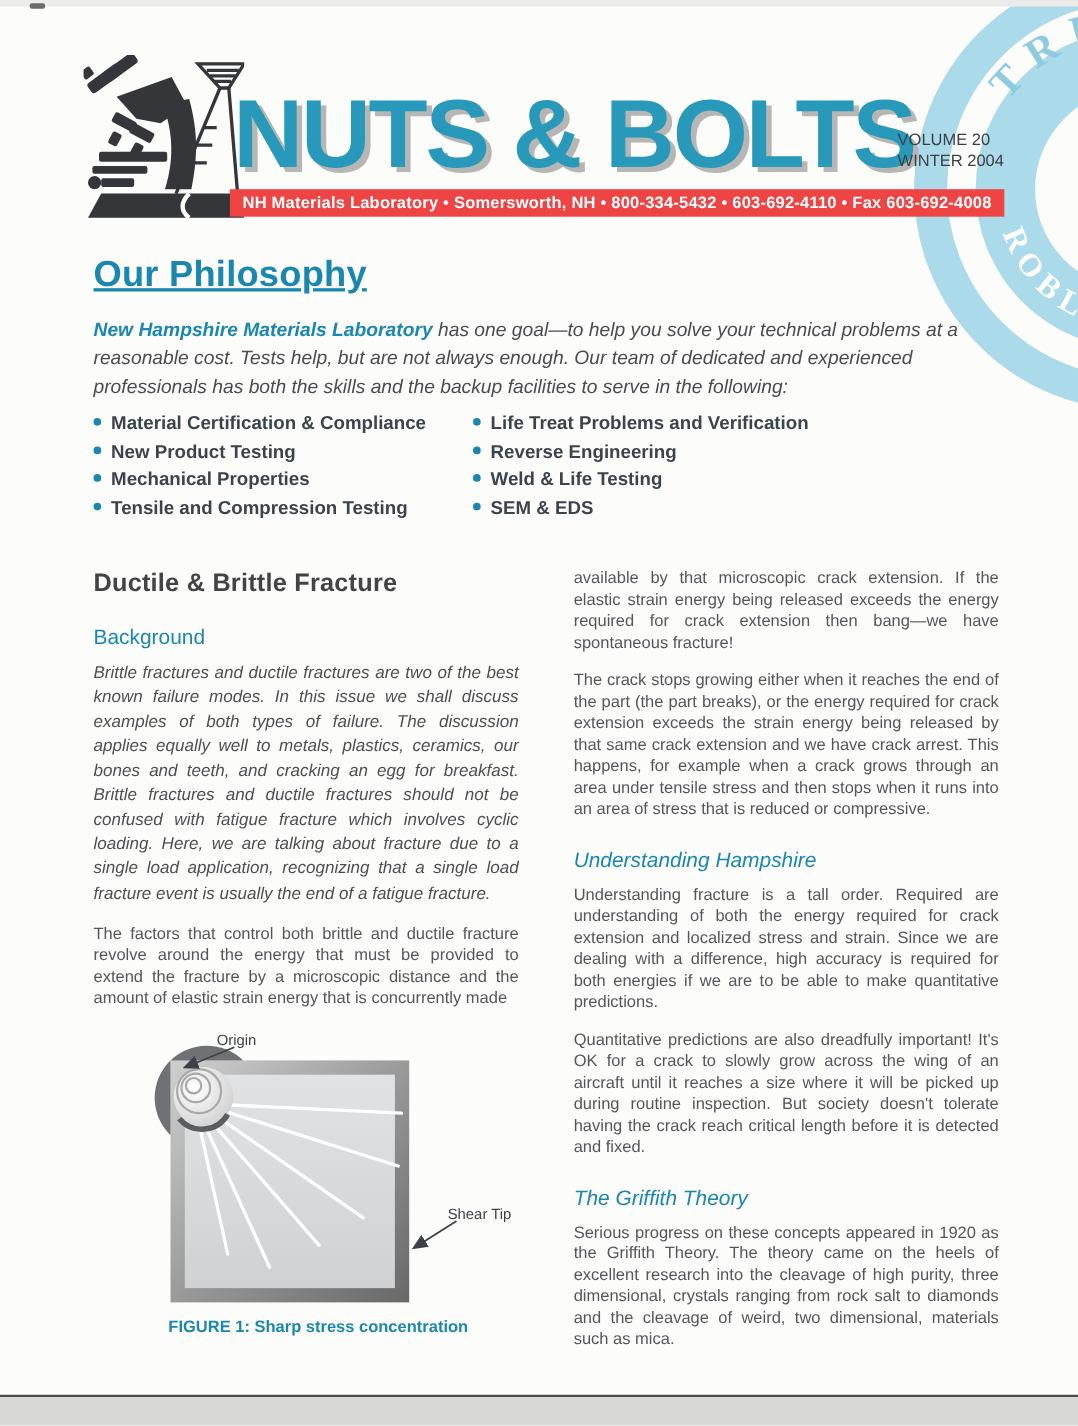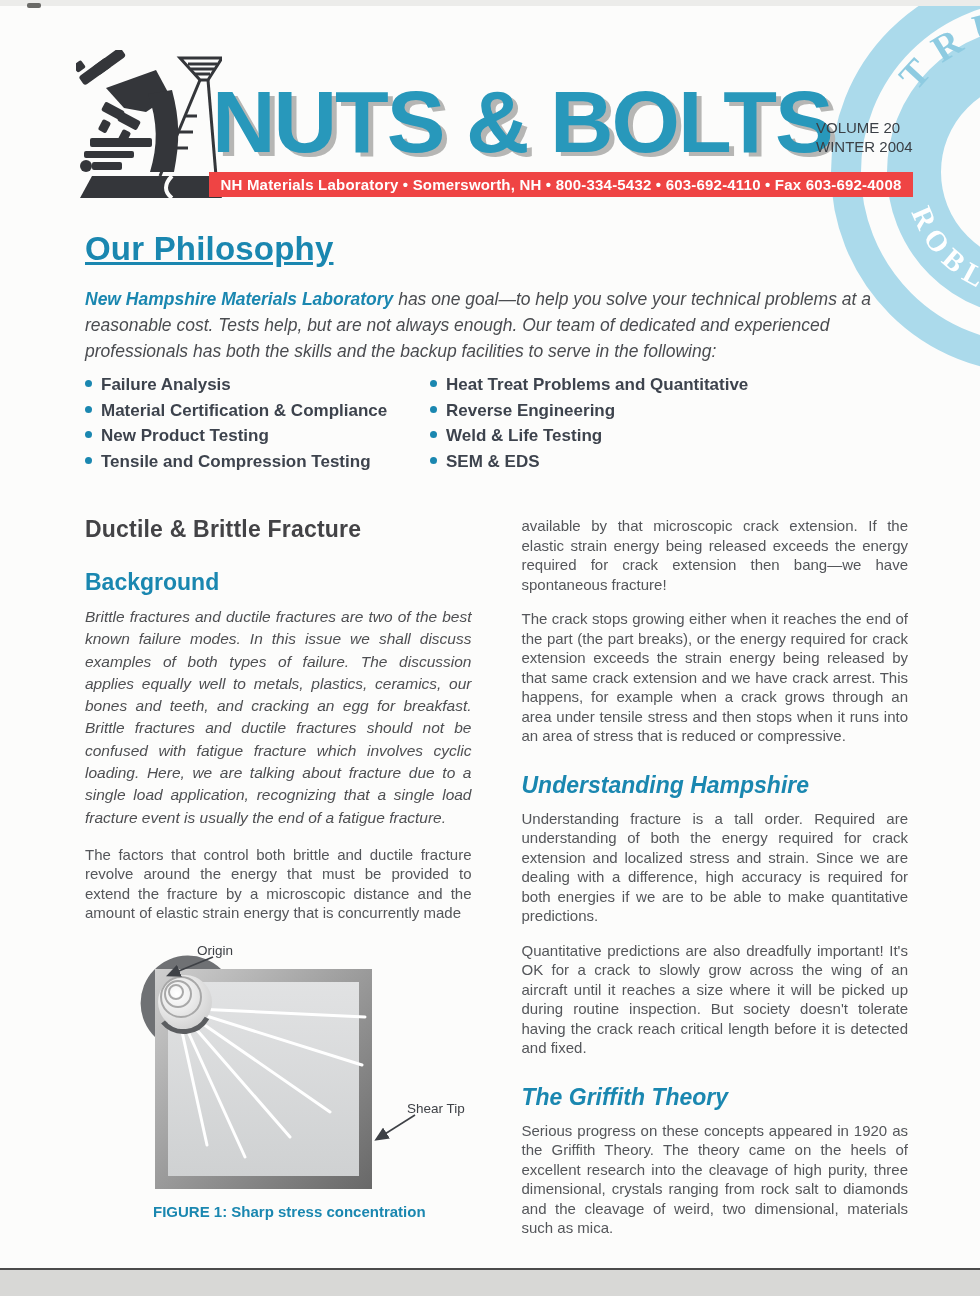--- a/index.html
+++ b/index.html
@@ -46,21 +46,21 @@
   }
   .intro { font-size:17.5px; font-style:italic; line-height:26px; color:#4a4c50; margin-bottom:8px; }
   .intro .lead { color:#1a87b0; font-weight:700; }
   .services { display:grid; grid-template-columns: 345px 1fr; margin-top:4px; }
   .services ul { list-style:none; }
   .services li { display:flex; align-items:baseline; font-size:17px; font-weight:600; color:#3d434d; line-height:25.5px; }
   .services .dot { width:7px; height:7px; border-radius:50%; background:#1a87b0; margin-right:9px; flex:0 0 auto; position:relative; top:-3px;}
   
   .cols { display:grid; grid-template-columns: 1fr 1fr; column-gap:50px; margin-top:42px; }
   h3.art-title { font-size:23px; font-weight:800; color:#434346; letter-spacing:0.2px; margin-bottom:6px; }
-  h4.sub { font-size:23px; font-weight:700; color:#1a87b0; margin-top:26px; margin-bottom:10px; }
+  h4.sub { font-size:19px; font-weight:400; color:#1a87b0; margin-top:26px; margin-bottom:10px; }
   h4.sub.it { font-style:italic; }
   .cols p { font-size:15px; line-height:19.5px; text-align:justify; margin-bottom:15px; color:#54565a; }
   .cols p.bg-italic { font-style:italic; font-size:15.5px; line-height:22.3px; color:#4e4f52; margin-bottom:16px; }
   
   .figure-block { position:relative; height:292px; margin-top:22px; }
   .figure-block svg.fig { position:absolute; left:0; top:0; }
   .fig-label { position:absolute; font-size:13.5px; color:#3e4146; font-weight:500; }
   .fig-label.origin { left:112px; top:-2px; }
   .fig-label.shear { left:322px; top:156px; }
   .fig-caption { position:absolute; left:68px; top:258px; font-size:15px; font-weight:700; color:#1a87b0; }
@@ -136,39 +136,39 @@
   <div class="content">
 
     <h2 class="phil">Our Philosophy</h2>
 
     <p class="intro"><span class="lead">New Hampshire Materials Laboratory</span><span> has one goal—to help you solve your technical problems at a reasonable cost. Tests help, but are not always enough. Our team of dedicated and experienced professionals has both the skills and the backup facilities to serve in the following:</span></p>
 
     <div class="services">
       <ul>
         <li>
             <span class="dot"></span>
-            <span>Failure Analysis</span>
-          </li>
-        <li>
-            <span class="dot"></span>
             <span>Material Certification &amp; Compliance</span>
           </li>
         <li>
             <span class="dot"></span>
             <span>New Product Testing</span>
+          </li>
+        <li>
+            <span class="dot"></span>
+            <span>Mechanical Properties</span>
           </li>
         <li>
             <span class="dot"></span>
             <span>Tensile and Compression Testing</span>
           </li>
       </ul>
       <ul>
         <li>
             <span class="dot"></span>
-            <span>Heat Treat Problems and Quantitative</span>
+            <span>Life Treat Problems and Verification</span>
           </li>
         <li>
             <span class="dot"></span>
             <span>Reverse Engineering</span>
           </li>
         <li>
             <span class="dot"></span>
             <span>Weld &amp; Life Testing</span>
           </li>
         <li>

